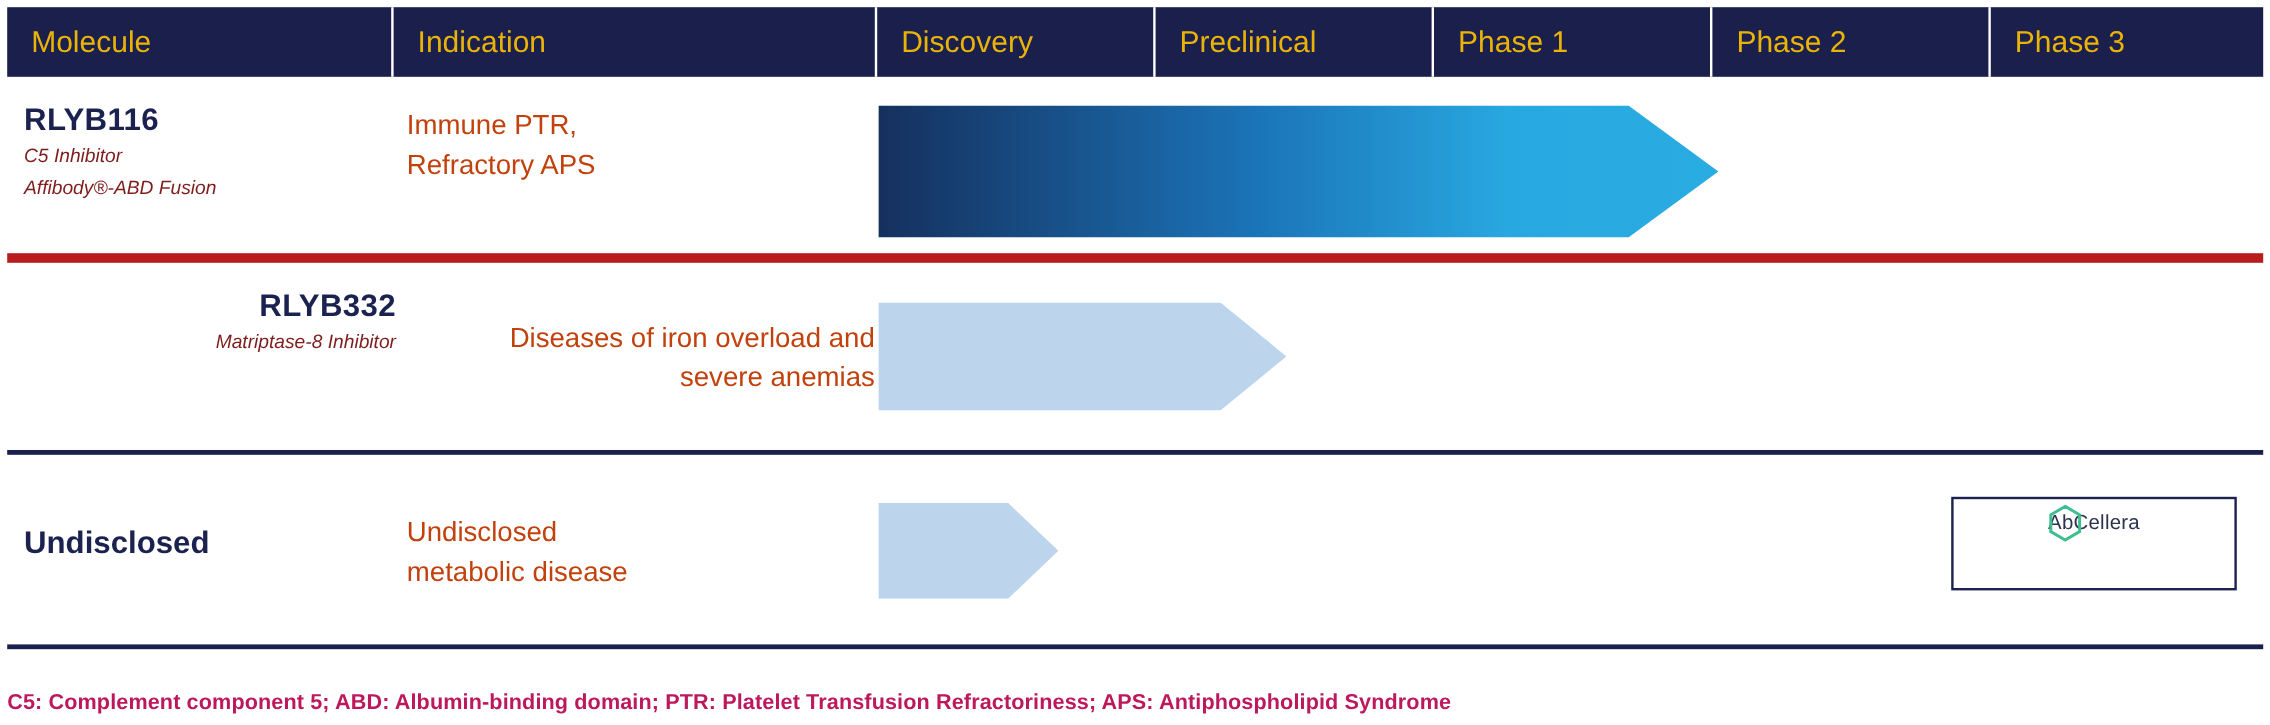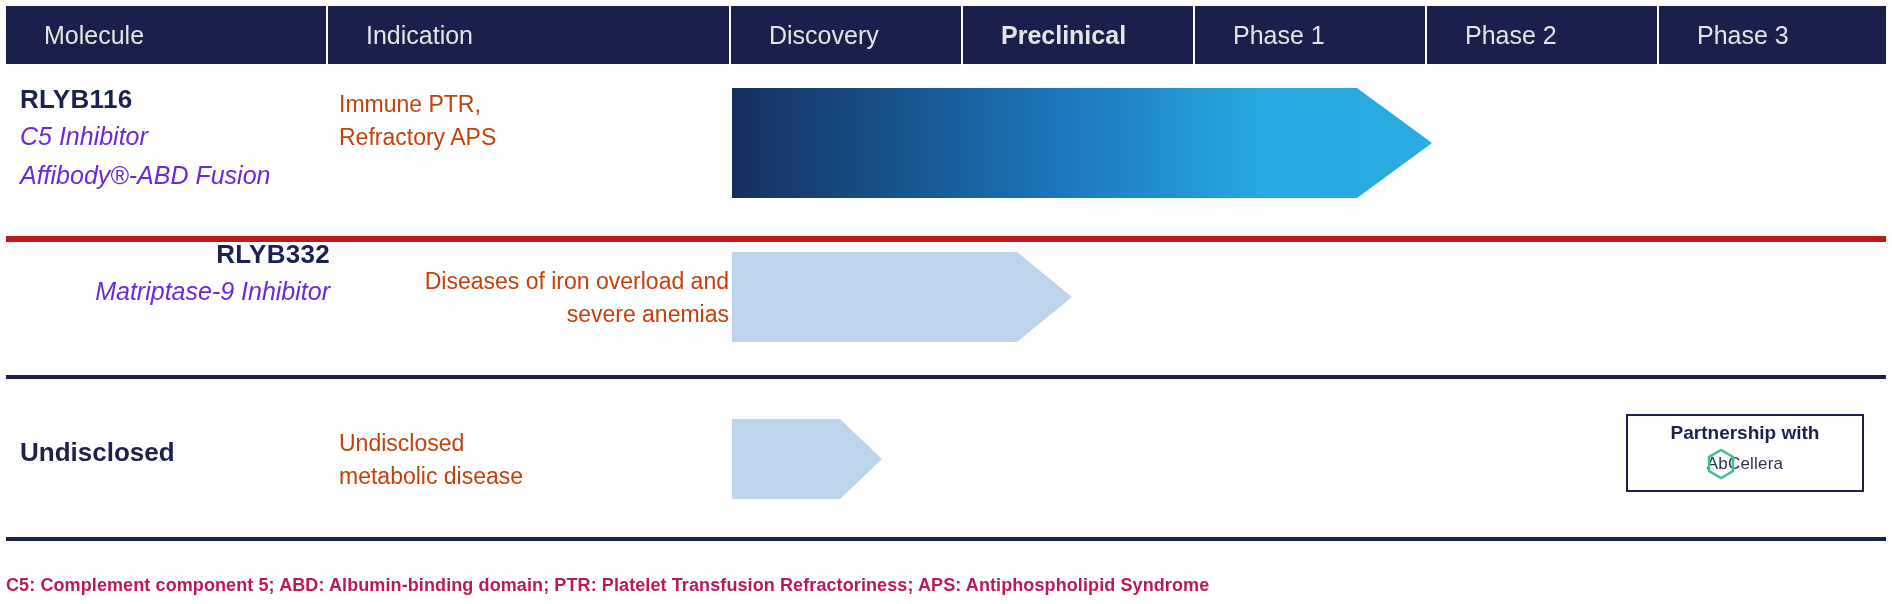--- a/index.html
+++ b/index.html
@@ -28,65 +28,65 @@
   .header-row {
     position: absolute;
     left: 6px;
     top: 6px;
     width: 1880px;
     height: 58px;
     display: flex;
     background: #1b1f4b;
   }
   .header-cell {
-    color: #e5e5e5;
+    color: #eab308;
     font-size: 25px;
     display: flex;
     align-items: center;
-    padding-left: 38px;
+    padding-left: 20px;
     box-sizing: border-box;
     border-right: 2px solid #ffffff;
     height: 58px;
   }
   .header-cell:last-child { border-right: none; }
   .hc-molecule   { width: 322px; }
   .hc-indication { width: 403px; }
   .hc-discovery  { width: 232px; }
-  .hc-preclinical{ width: 232px; font-weight: bold; }
+  .hc-preclinical{ width: 232px; }
   .hc-phase1     { width: 232px; }
   .hc-phase2     { width: 232px; }
   .hc-phase3     { width: 227px; }
 
   
   .row {
     position: absolute;
     left: 6px;
     width: 1880px;
     box-sizing: border-box;
   }
-  .row-1 { top: 64px;  height: 178px; border-bottom: 6px solid #b91c1c; }
+  .row-1 { top: 64px;  height: 155px; border-bottom: 8px solid #b91c1c; }
   .row-2 { top: 219px; height: 160px; border-bottom: 4px solid #1b1f4b; text-align: right; }
   .row-3 { top: 379px; height: 162px; border-bottom: 4px solid #1b1f4b; }
 
   .cell-molecule {
     position: absolute;
     left: 14px;
     top: 20px;
     width: 310px;
   }
   .mol-name {
     font-size: 26px;
     font-weight: bold;
     color: #1b2250;
     letter-spacing: 0.3px;
   }
   .mol-sub {
-    font-size: 25px;
+    font-size: 16px;
     font-style: italic;
-    color: #6d28d9;
+    color: #7f1d1d;
     line-height: 1.35;
     margin-top: 5px;
   }
   .mol-name-only {
     position: absolute;
     left: 14px;
     top: 58px;
     width: 310px;
     font-size: 26px;
     font-weight: bold;
@@ -209,21 +209,21 @@
           </defs>
           <polygon points="0,0 625,0 700,55 625,110 0,110" fill="url(#grad1)"></polygon>
         </svg>
       </div>
     </div>
   </div>
 
   <div class="row row-2">
     <div class="cell-molecule">
       <div class="mol-name">RLYB332</div>
-      <div class="mol-sub">Matriptase-9 Inhibitor</div>
+      <div class="mol-sub">Matriptase-8 Inhibitor</div>
     </div>
     <div class="cell-indication mid">
       <div>Diseases of iron overload and</div>
       <div>severe anemias</div>
     </div>
     <div class="bar-area">
       <div class="arrow" style="left:0px; top:33px;">
         <svg width="340" height="90" viewBox="0 0 340 90">
           <polygon points="0,0 285,0 340,45 285,90 0,90" fill="#bcd5ec"></polygon>
         </svg>
@@ -240,21 +240,20 @@
     <div class="bar-area">
       <div class="arrow" style="left:0px; top:40px;">
         <svg width="150" height="80" viewBox="0 0 150 80">
           <polygon points="0,0 108,0 150,40 108,80 0,80" fill="#bcd5ec"></polygon>
         </svg>
       </div>
     </div>
   </div>
 
   <div class="partner-box">
-    <div class="partner-title">Partnership with</div>
     <div class="partner-logo">
       <div class="partner-logo-text">AbCellera</div>
       <div class="hexagon">
         <svg width="30" height="32" viewBox="0 0 30 32">
           <polygon points="15,2 27,9 27,23 15,30 3,23 3,9" fill="none" stroke="#3fbf8f" stroke-width="2.5"></polygon>
         </svg>
       </div>
     </div>
   </div>
 

